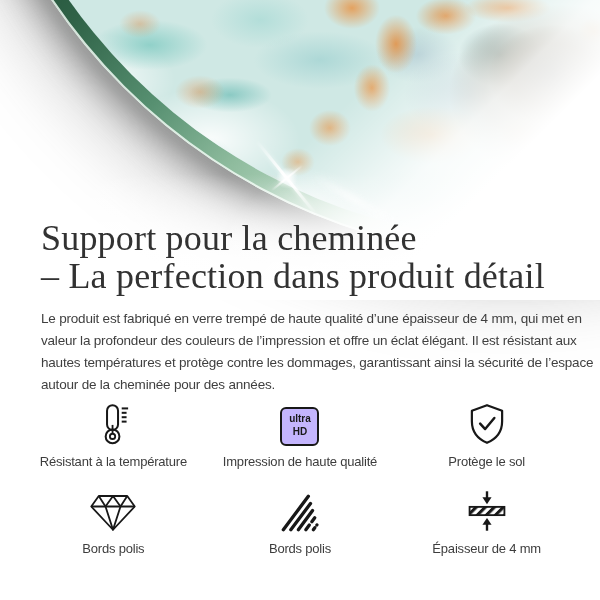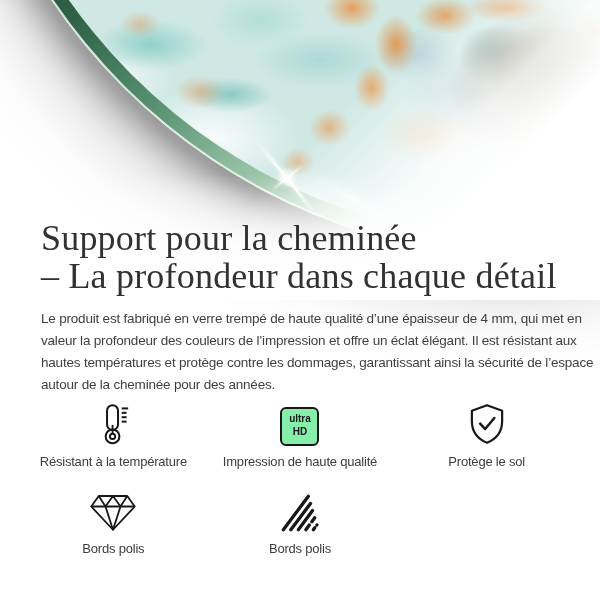--- a/index.html
+++ b/index.html
@@ -119,21 +119,21 @@
   .feature { display:flex; flex-direction:column; align-items:center; }
   .ficon { height:50px; display:flex; align-items:flex-end; justify-content:center; }
   .flabel {
     margin-top:8px; font-size:13px; letter-spacing:-0.2px;
     color:#3d3d3d; text-align:right; white-space:nowrap;
   }
   svg { display:block; }
   .uhd {
     width:35px; height:35px; border:2.6px solid #181818; border-radius:6px;
     display:flex; flex-direction:column; align-items:center; justify-content:center;
-    background:#86efac;
+    background:#c4b5fd;
   }
   .uhd .t { font-size:10px; line-height:10px; font-weight:700; color:#181818; }
   .uhd .b { font-size:10px; line-height:15px; font-weight:700; color:#181818; }
 </style>
 </head>
 <body>
 
 <div class="hero">
   <div class="disc"></div>
   <div class="art"></div>
@@ -141,21 +141,21 @@
   <div class="streak"></div>
   <div class="sparkle">
     <div class="ray1"></div>
       <div class="ray2"></div>
       <div class="glow"></div>
   </div>
 </div>
 
 <h1 class="title" style="margin:0;">
   <div>Support pour la cheminée</div>
-  <div>– La profondeur dans chaque détail</div>
+  <div>– La perfection dans produit détail</div>
 </h1>
 
 <div class="para">
   <div>Le produit est fabriqué en verre trempé de haute qualité d’une épaisseur de 4 mm, qui met en</div>
   <div>valeur la profondeur des couleurs de l’impression et offre un éclat élégant. Il est résistant aux</div>
   <div>hautes températures et protège contre les dommages, garantissant ainsi la sécurité de l’espace</div>
   <div>autour de la cheminée pour des années.</div>
 </div>
 
 <div class="features">
@@ -214,14 +214,31 @@
         <line x1="4" y1="44" x2="34" y2="4"></line>
         <line x1="13" y1="44" x2="36.6" y2="12.6"></line>
         <line x1="22" y1="44" x2="39.1" y2="21.1"></line>
         <line x1="31" y1="44" x2="41.7" y2="29.7" stroke-dasharray="7 5"></line>
         <line x1="40" y1="44" x2="44.3" y2="38.3" stroke-dasharray="3 4"></line>
       </svg>
     </div>
     <div class="flabel">Bords polis</div>
   </div>
 
+  <div class="feature">
+    <div class="ficon">
+      <svg width="44" height="44" viewBox="0 0 48 48">
+        <defs>
+          <pattern id="hp" width="7" height="7" patternUnits="userSpaceOnUse" patternTransform="rotate(45)">
+            <rect width="3.4" height="7" fill="#181818"></rect>
+          </pattern>
+        </defs>
+        <rect x="5" y="19.5" width="38" height="9" fill="url(#hp)" stroke="#181818" stroke-width="2"></rect>
+        <line x1="24" y1="2.5" x2="24" y2="11" stroke="#181818" stroke-width="2.6"></line>
+        <path d="M19 9 L29 9 L24 16.5 Z" fill="#181818"></path>
+        <line x1="24" y1="45.5" x2="24" y2="37" stroke="#181818" stroke-width="2.6"></line>
+        <path d="M19 39 L29 39 L24 31.5 Z" fill="#181818"></path>
+      </svg>
+    </div>
+    <div class="flabel">Épaisseur de 4 mm</div>
+  </div>
 
 </div>
 
 </body></html>

